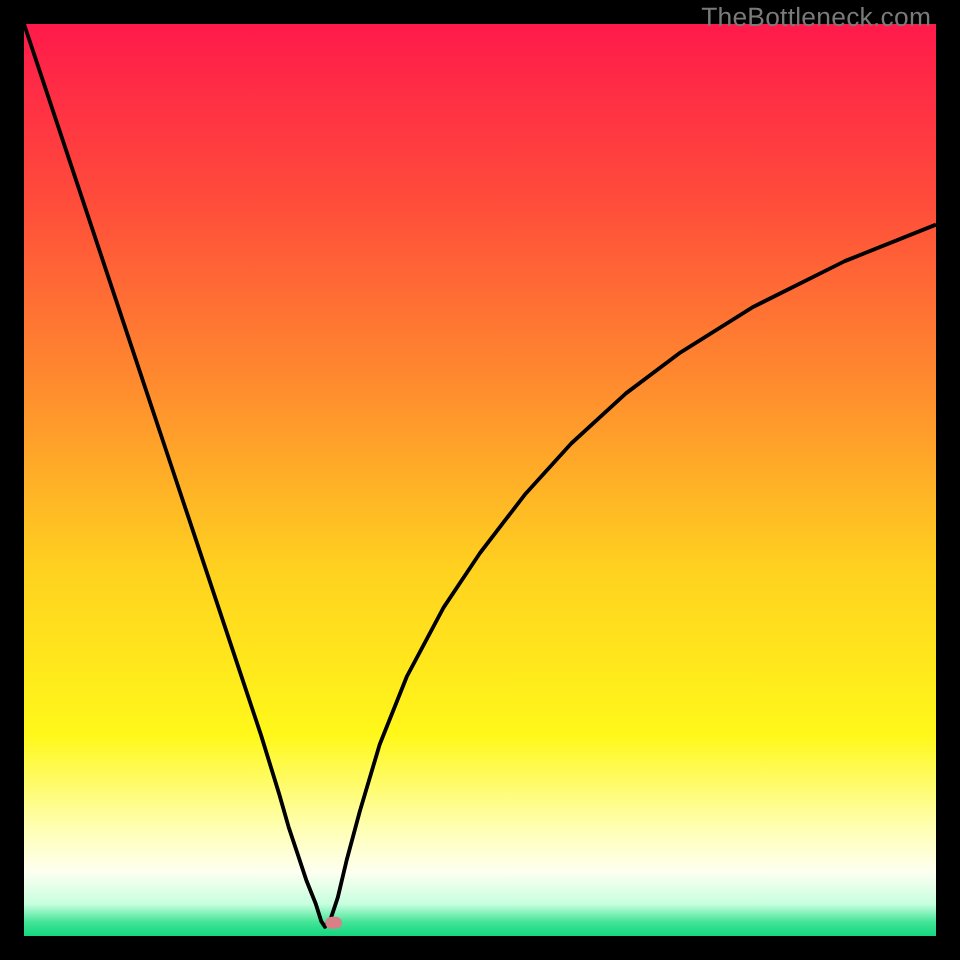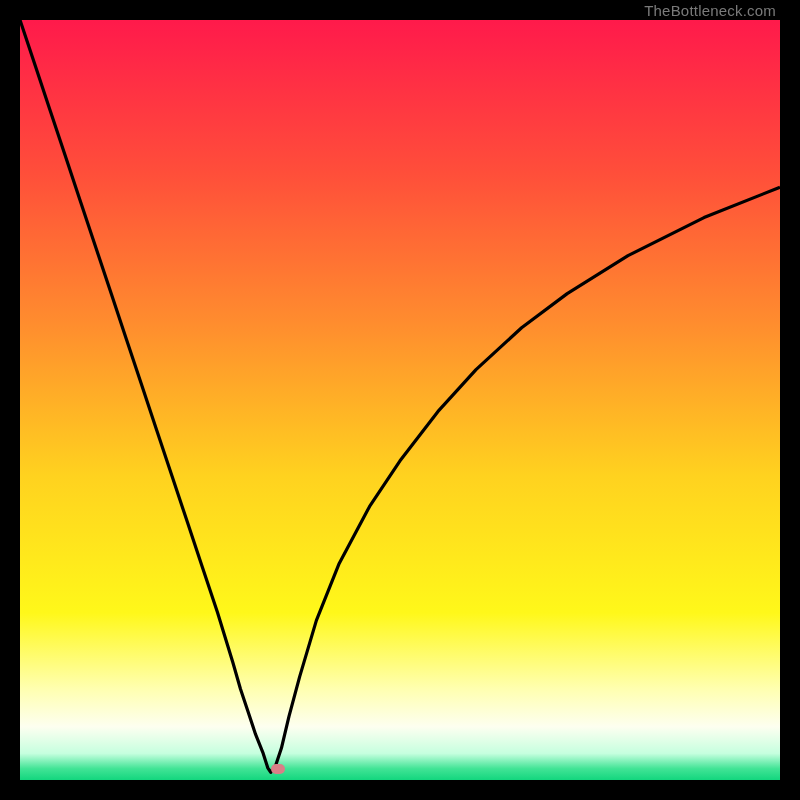--- a/index.html
+++ b/index.html
@@ -24,21 +24,21 @@
     left: 0;
     top: 0;
     width: 760px;
     height: 760px;
   }
   .watermark {
     position: absolute;
     top: 2px;
     right: 24px;
     color: #7a7a7a;
-    font-size: 15px;
+    font-size: 22px;
     font-weight: 500;
     letter-spacing: 0.2px;
     user-select: none;
   }
   .marker {
     position: absolute;
     width: 14px;
     height: 10px;
     border-radius: 5px;
     background: #d97f87;

